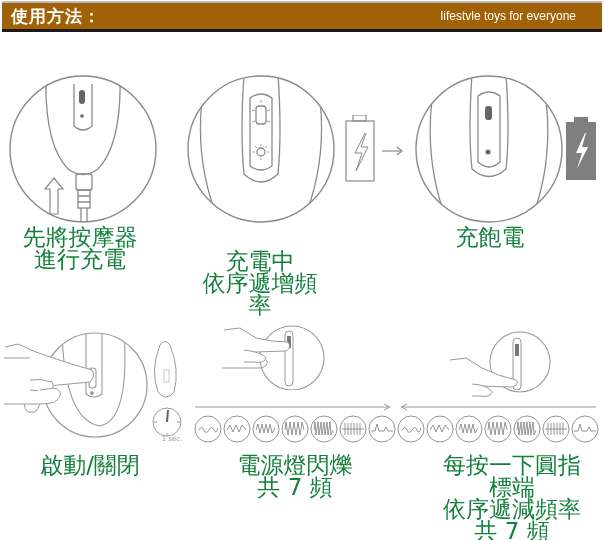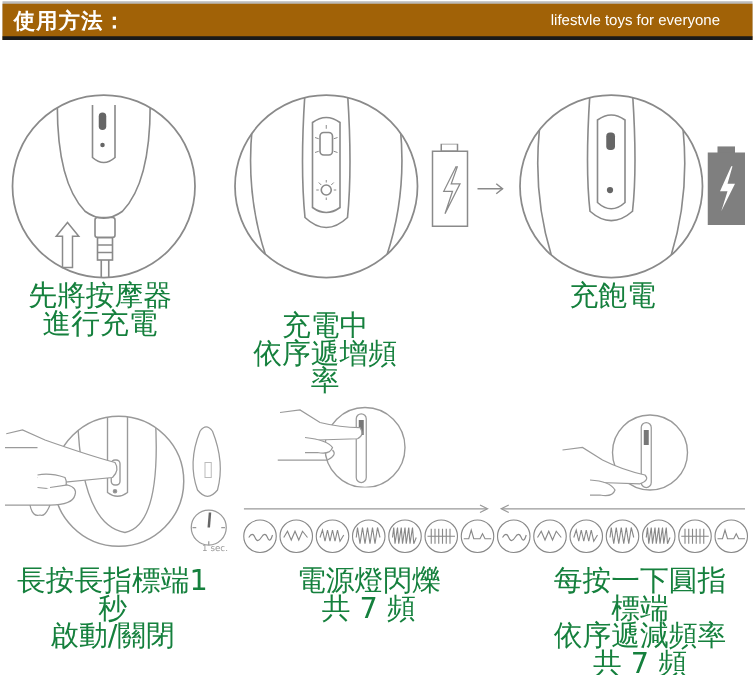--- a/index.html
+++ b/index.html
@@ -246,21 +246,20 @@
         <path d="M148 15 L170 15 M151 9 L151 21 M154 9 L154 21 M157 9 L157 21 M160 9 L160 21 M163 9 L163 21 M166 9 L166 21"></path>
       </g>
     <g>
         <circle cx="188" cy="15" r="13"></circle>
         <path d="M177 17 L181 17 L183 10 L185 17 L190 17 L192 13 L194 17 L199 17"></path>
       </g>
   </svg>
 </div>
 
 <div class="cap" style="left:10px;top:454px;width:160px;">
-  <div>長按長指標端1秒</div>
   <div>啟動/關閉</div>
 </div>
 <div class="cap" style="left:215px;top:454px;width:160px;">
   <div>電源燈閃爍</div>
   <div>共 7 頻</div>
 </div>
 <div class="cap" style="left:432px;top:454px;width:160px;">
   <div>每按一下圓指標端</div>
   <div>依序遞減頻率</div>
   <div>共 7 頻</div>

